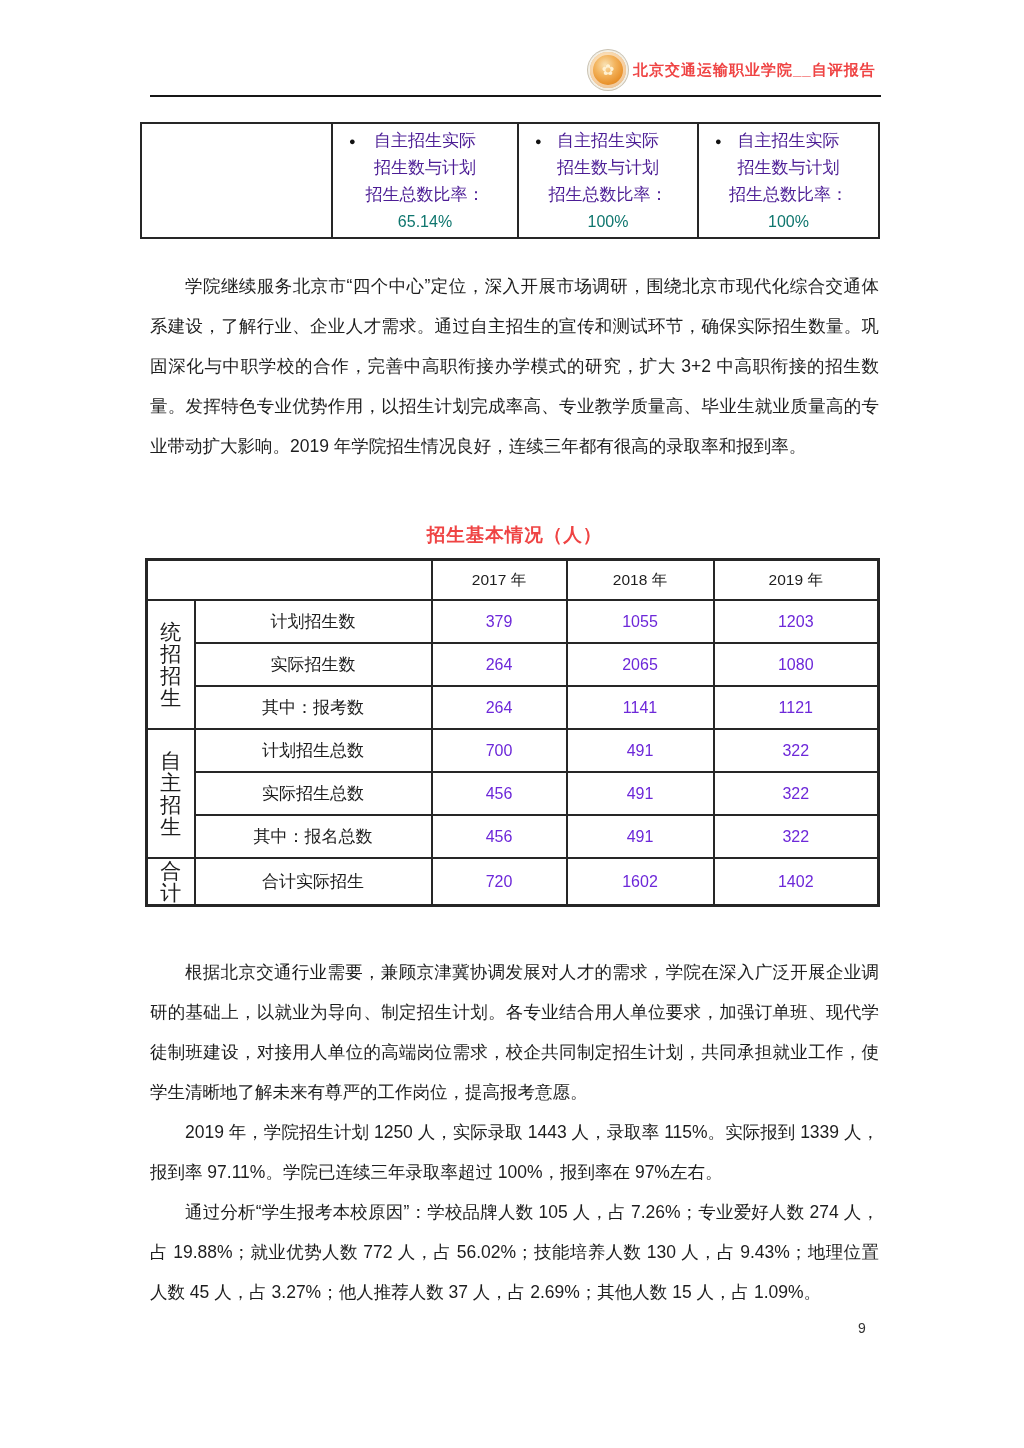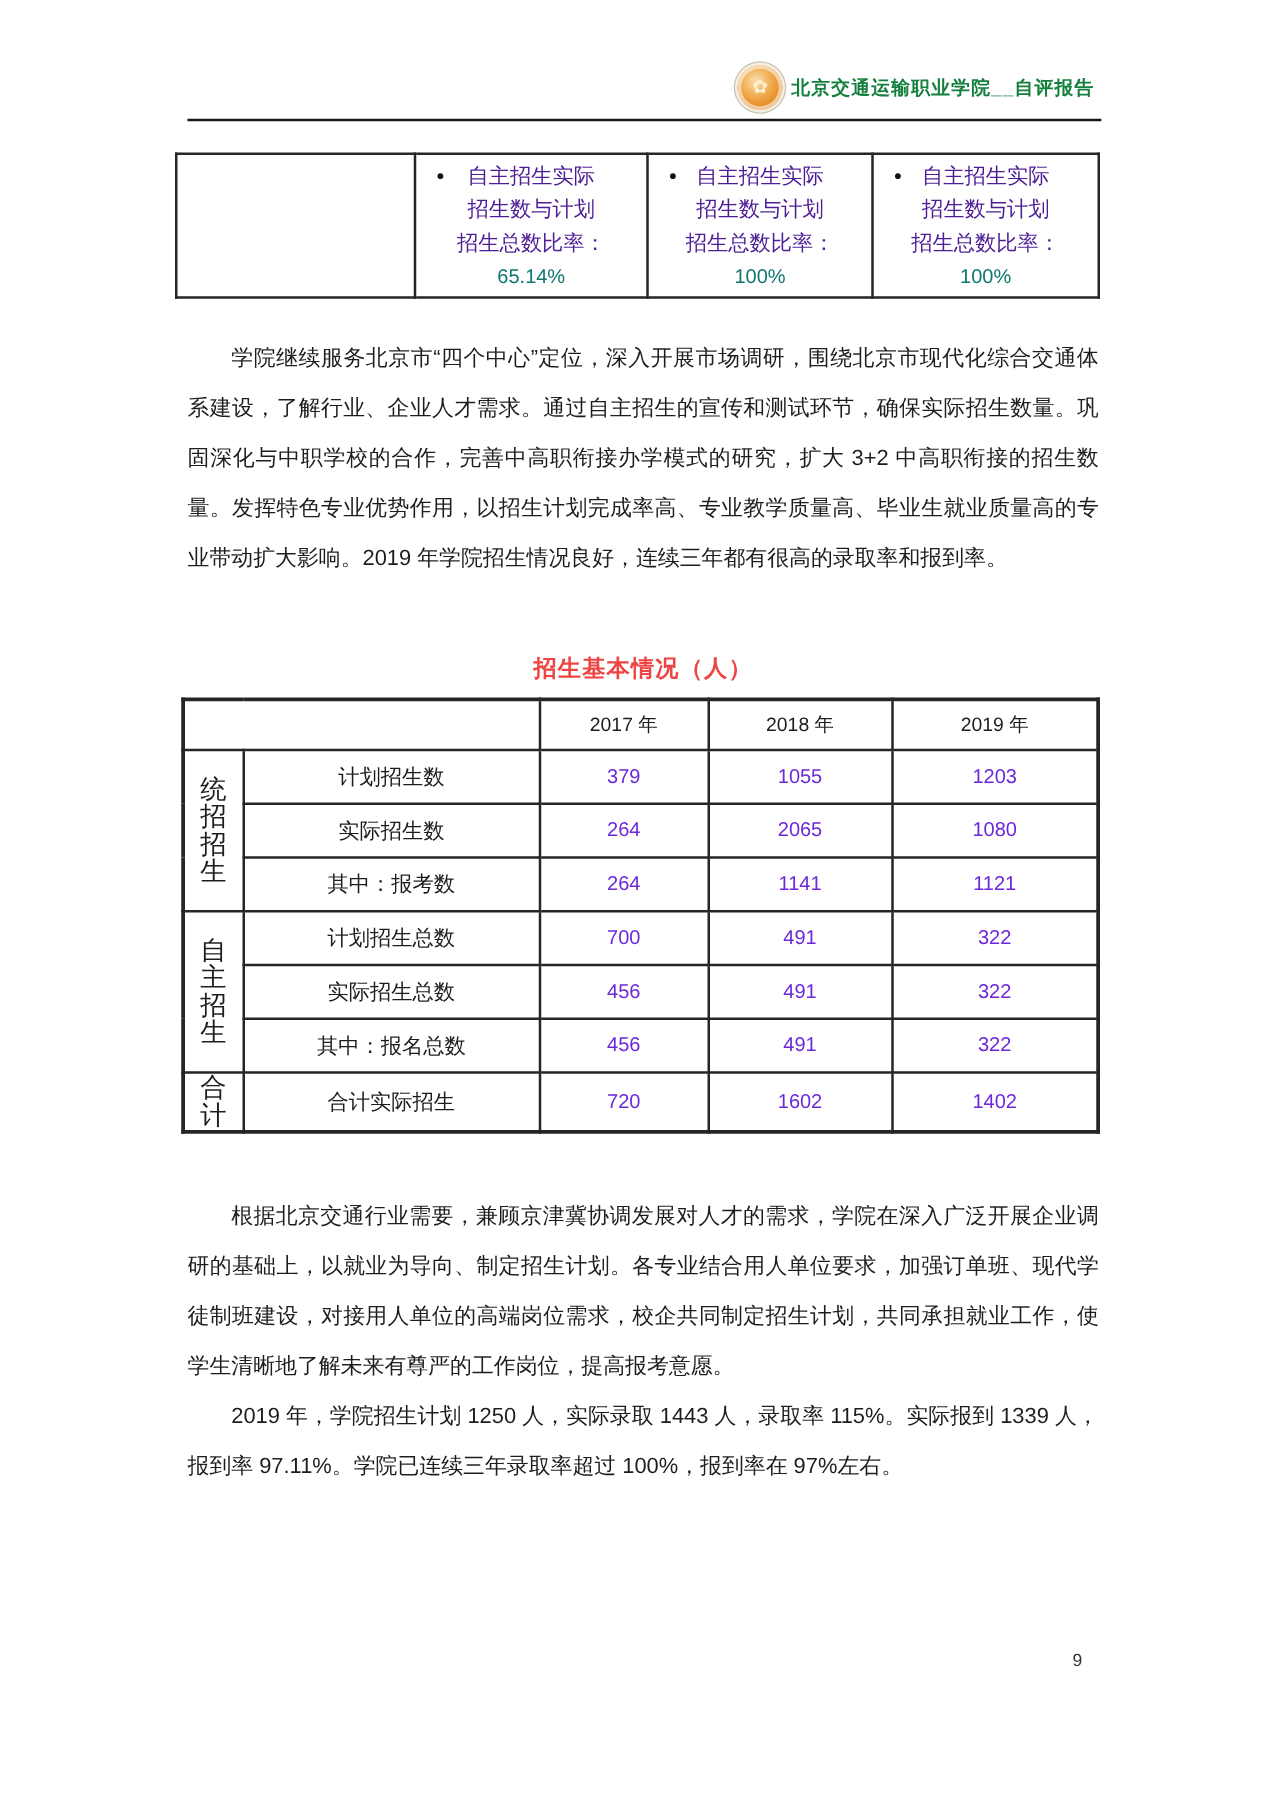--- a/index.html
+++ b/index.html
@@ -21,21 +21,21 @@
     width:36px;height:36px;border-radius:50%;
     background:radial-gradient(circle at 42% 36%, #f9e2b4 0%, #f3b45e 32%, #e8912b 62%, #bf6c13 100%);
     box-shadow:0 0 0 2px #f4f0e6, 0 0 0 3px #c9c2b2, inset 0 0 0 3px rgba(255,255,255,0.55);
     position:relative;flex:0 0 auto;
   }
   .seal-glyph{
     position:absolute;top:50%;left:50%;transform:translate(-50%,-52%);
     font-size:15px;line-height:1;color:rgba(255,243,214,0.95);
   }
   .header-title{
-    font-size:15px;font-weight:bold;letter-spacing:1px;color:#15803d;
+    font-size:15px;font-weight:bold;letter-spacing:1px;color:#ef4444;
     white-space:nowrap;
   }
   .header-rule{
     position:absolute;top:95px;left:150px;width:731px;height:2px;background:#161616;
   }
 
   
   .carry-table{
     position:absolute;top:122px;left:140px;
     width:738px;border-collapse:collapse;table-layout:fixed;
@@ -214,17 +214,18 @@
       <td class="num-cell">720</td>
       <td class="num-cell">1602</td>
       <td class="num-cell">1402</td>
     </tr>
   </tbody>
     </table>
 
   <div class="para-block pb2">
     <p>根据北京交通行业需要，兼顾京津冀协调发展对人才的需求，学院在深入广泛开展企业调研的基础上，以就业为导向、制定招生计划。各专业结合用人单位要求，加强订单班、现代学徒制班建设，对接用人单位的高端岗位需求，校企共同制定招生计划，共同承担就业工作，使学生清晰地了解未来有尊严的工作岗位，提高报考意愿。</p>
     <p>2019 年，学院招生计划 1250 人，实际录取 1443 人，录取率 115%。实际报到 1339 人，报到率 97.11%。学院已连续三年录取率超过 100%，报到率在 97%左右。</p>
+    <p>通过分析“学生报考本校原因”：学校品牌人数 105 人，占 7.26%；专业爱好人数 274 人，占 19.88%；就业优势人数 772 人，占 56.02%；技能培养人数 130 人，占 9.43%；地理位置人数 45 人，占 3.27%；他人推荐人数 37 人，占 2.69%；其他人数 15 人，占 1.09%。</p>
   </div>
 
   <div class="page-number">9</div>
 
 </div>
 
 </body></html>

